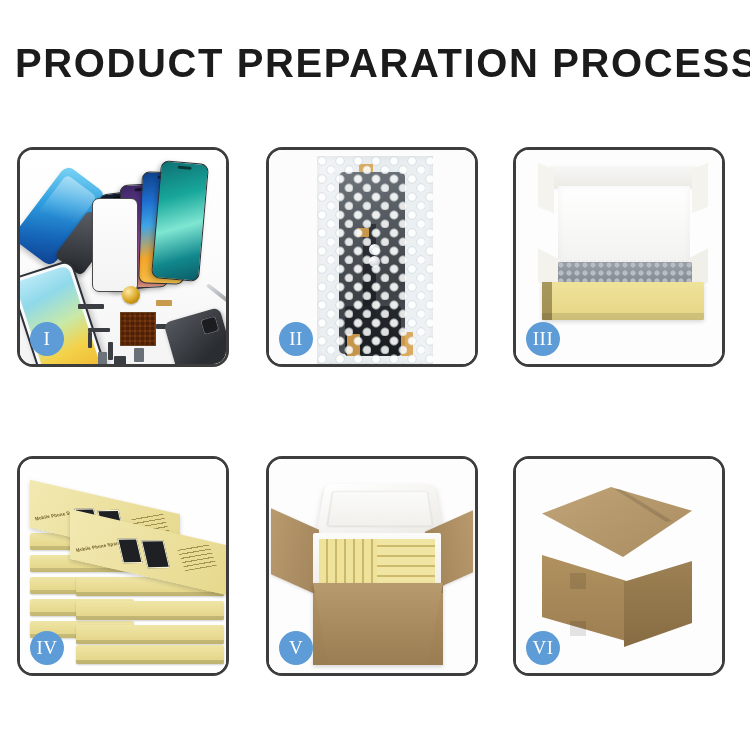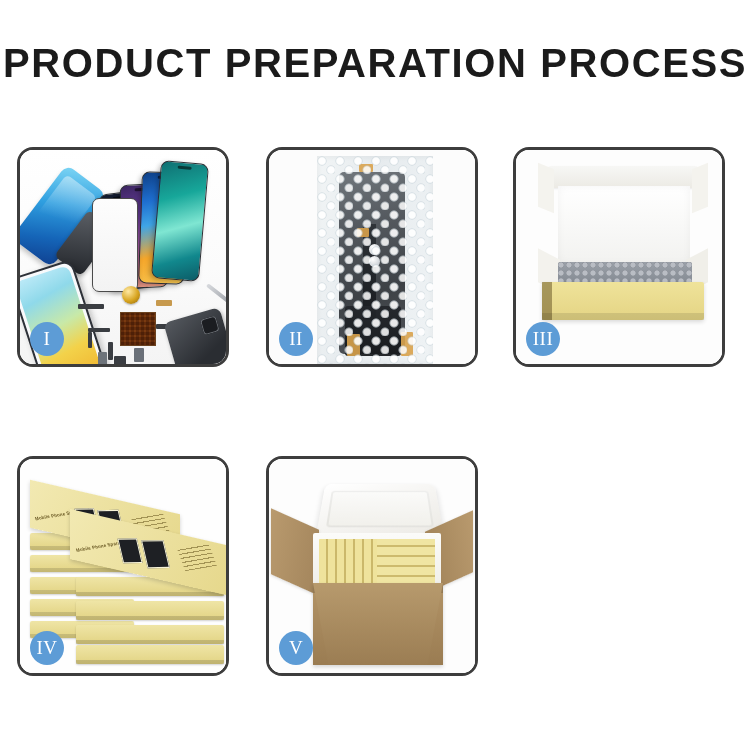--- a/index.html
+++ b/index.html
@@ -5,21 +5,21 @@
   html,body{margin:0;padding:0;}
   body{
     width:750px;height:750px;
     background:#ffffff;
     font-family:"Liberation Sans",sans-serif;
     overflow:hidden;
     position:relative;
   }
 
   .header{
-    position:absolute;top:0;left:0;width:650px;height:130px;text-decoration:underline;
+    position:absolute;top:0;left:12px;width:650px;height:130px;text-decoration:underline;
   }
   .title{
     position:absolute;top:41px;left:0;width:750px;
     text-align:center;
     font-size:40px;
     font-weight:700;
     letter-spacing:1.6px;
     color:#1b1b1b;
     font-family:"Liberation Sans",sans-serif;
     white-space:nowrap;
@@ -517,14 +517,26 @@
       <div class="foaminner"></div>
       <div class="ybars"></div>
       <div class="ybars2"></div>
       <div class="cartonbody">
         <div class="taper"></div>
       </div>
     </div>
     <div class="badge">V</div>
   </div>
 
+  <div class="panel r2 c3">
+    <div class="photo">
+      <div class="p6bg"></div>
+      <div class="c6 c6-top"></div>
+      <div class="c6 c6-seam"></div>
+      <div class="c6 c6-front"></div>
+      <div class="c6 c6-side"></div>
+      <div class="c6 c6-tab1"></div>
+      <div class="c6 c6-tab2"></div>
+    </div>
+    <div class="badge">VI</div>
+  </div>
 
 </div>
 
 </body></html>

